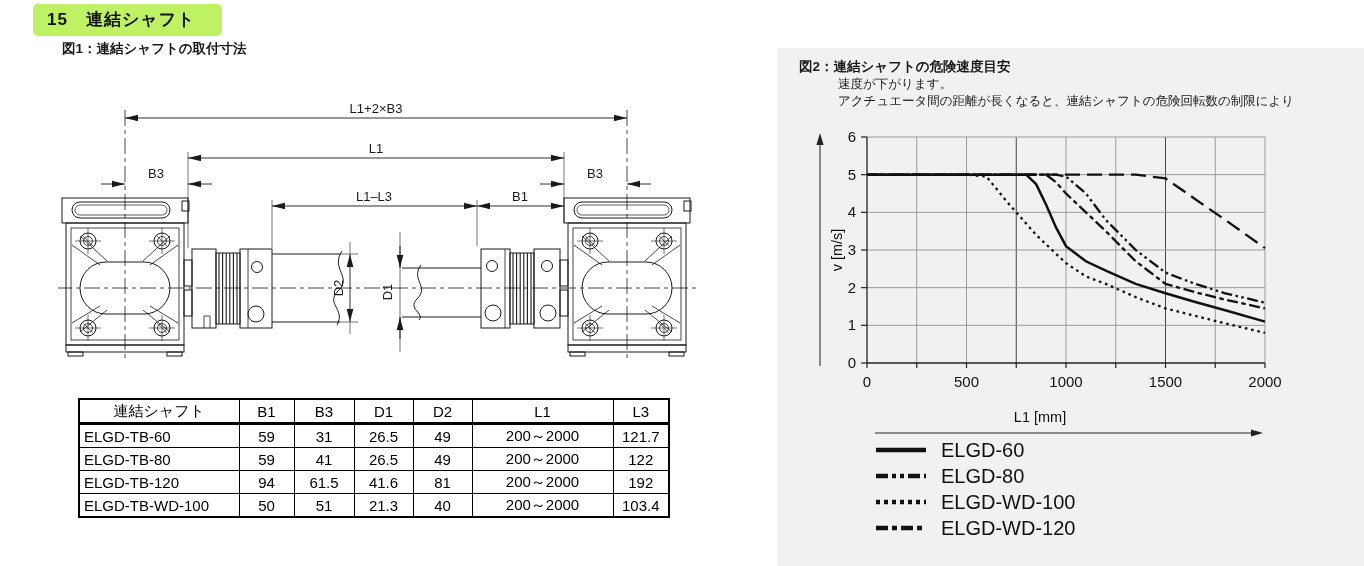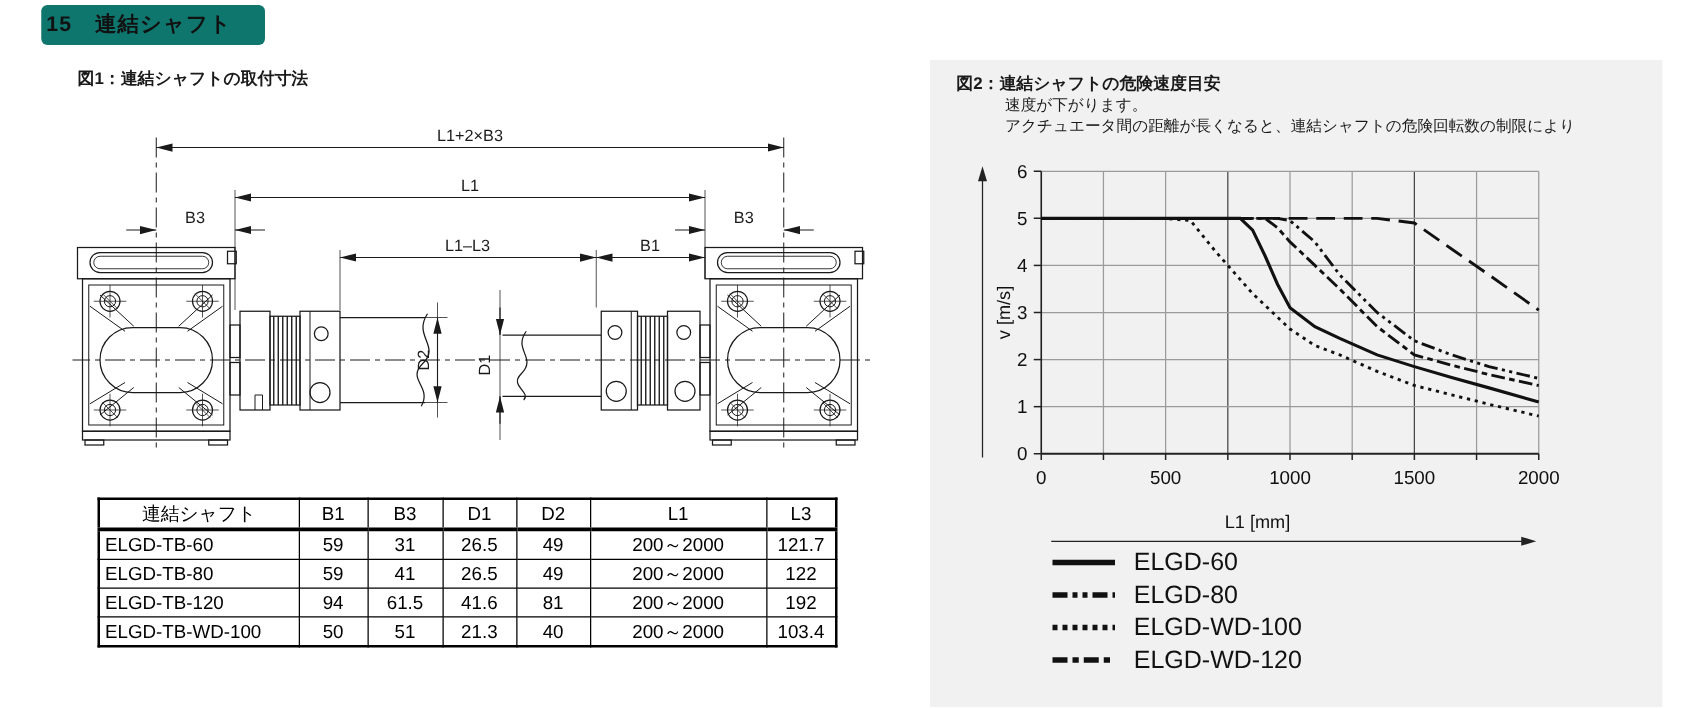--- a/index.html
+++ b/index.html
@@ -1,39 +1,39 @@
 <!DOCTYPE html>
 <html><head>
 <meta charset="utf-8">
 <style>
   html,body{margin:0;padding:0;background:#ffffff;}
   body{font-family:"Liberation Sans","DejaVu Sans",sans-serif;color:#1a1a1a;}
   #page{position:relative;width:1364px;height:566px;background:#ffffff;overflow:hidden;}
 
   
-  #header-chip{position:absolute;left:33px;top:4px;background:#0f766e;border-radius:5px;
-    padding:4px 26px 5px 4px;font-size:17px;font-weight:bold;color:#111;letter-spacing:1px;}
+  #header-chip{position:absolute;left:33px;top:4px;background:#bef264;border-radius:5px;
+    padding:4px 26px 5px 14px;font-size:17px;font-weight:bold;color:#111;letter-spacing:1px;}
 
   
-  #fig1-title{position:absolute;left:62px;top:54px;font-size:13.5px;font-weight:bold;}
+  #fig1-title{position:absolute;left:62px;top:40px;font-size:13.5px;font-weight:bold;}
   #drawing{position:absolute;left:58px;top:96px;}
   #drawing text{font-family:"Liberation Sans","DejaVu Sans",sans-serif;font-size:13px;fill:#1a1a1a;}
 
   
   #dim-table{position:absolute;left:78px;top:398px;border-collapse:collapse;table-layout:fixed;
     font-size:15px;color:#000;}
   #dim-table th,#dim-table td{border:1px solid #000;height:22px;padding:0 4px;text-align:center;
     font-weight:normal;white-space:nowrap;overflow:hidden;}
   #dim-table{border:2px solid #000;}
   #dim-table thead th{border-bottom:3px solid #000;}
   #dim-table td.name{text-align:left;}
   .c0{width:160px}.c1{width:55px}.c2{width:60px}.c3{width:59px}.c4{width:59px}.c5{width:141px}.c6{width:56px}
 
   
-  #panel2{position:absolute;left:744px;top:48px;width:586px;height:518px;background:#f1f1f1;}
+  #panel2{position:absolute;left:778px;top:48px;width:586px;height:518px;background:#f1f1f1;}
   #fig2-title{position:absolute;left:21px;top:10px;font-size:13.5px;font-weight:bold;}
   #fig2-desc{position:absolute;left:60px;top:28px;font-size:12.5px;line-height:17px;}
   #chart-svg{position:absolute;left:0;top:78px;}
   #chart-svg text{font-family:"Liberation Sans","DejaVu Sans",sans-serif;fill:#111;}
   #legend{position:absolute;left:97px;top:392px;}
   .legend-row{display:flex;align-items:center;height:20px;margin-bottom:6px;}
   .legend-row svg{margin-right:14px;}
   .legend-label{font-size:20px;color:#111;}
 </style>
 </head>

